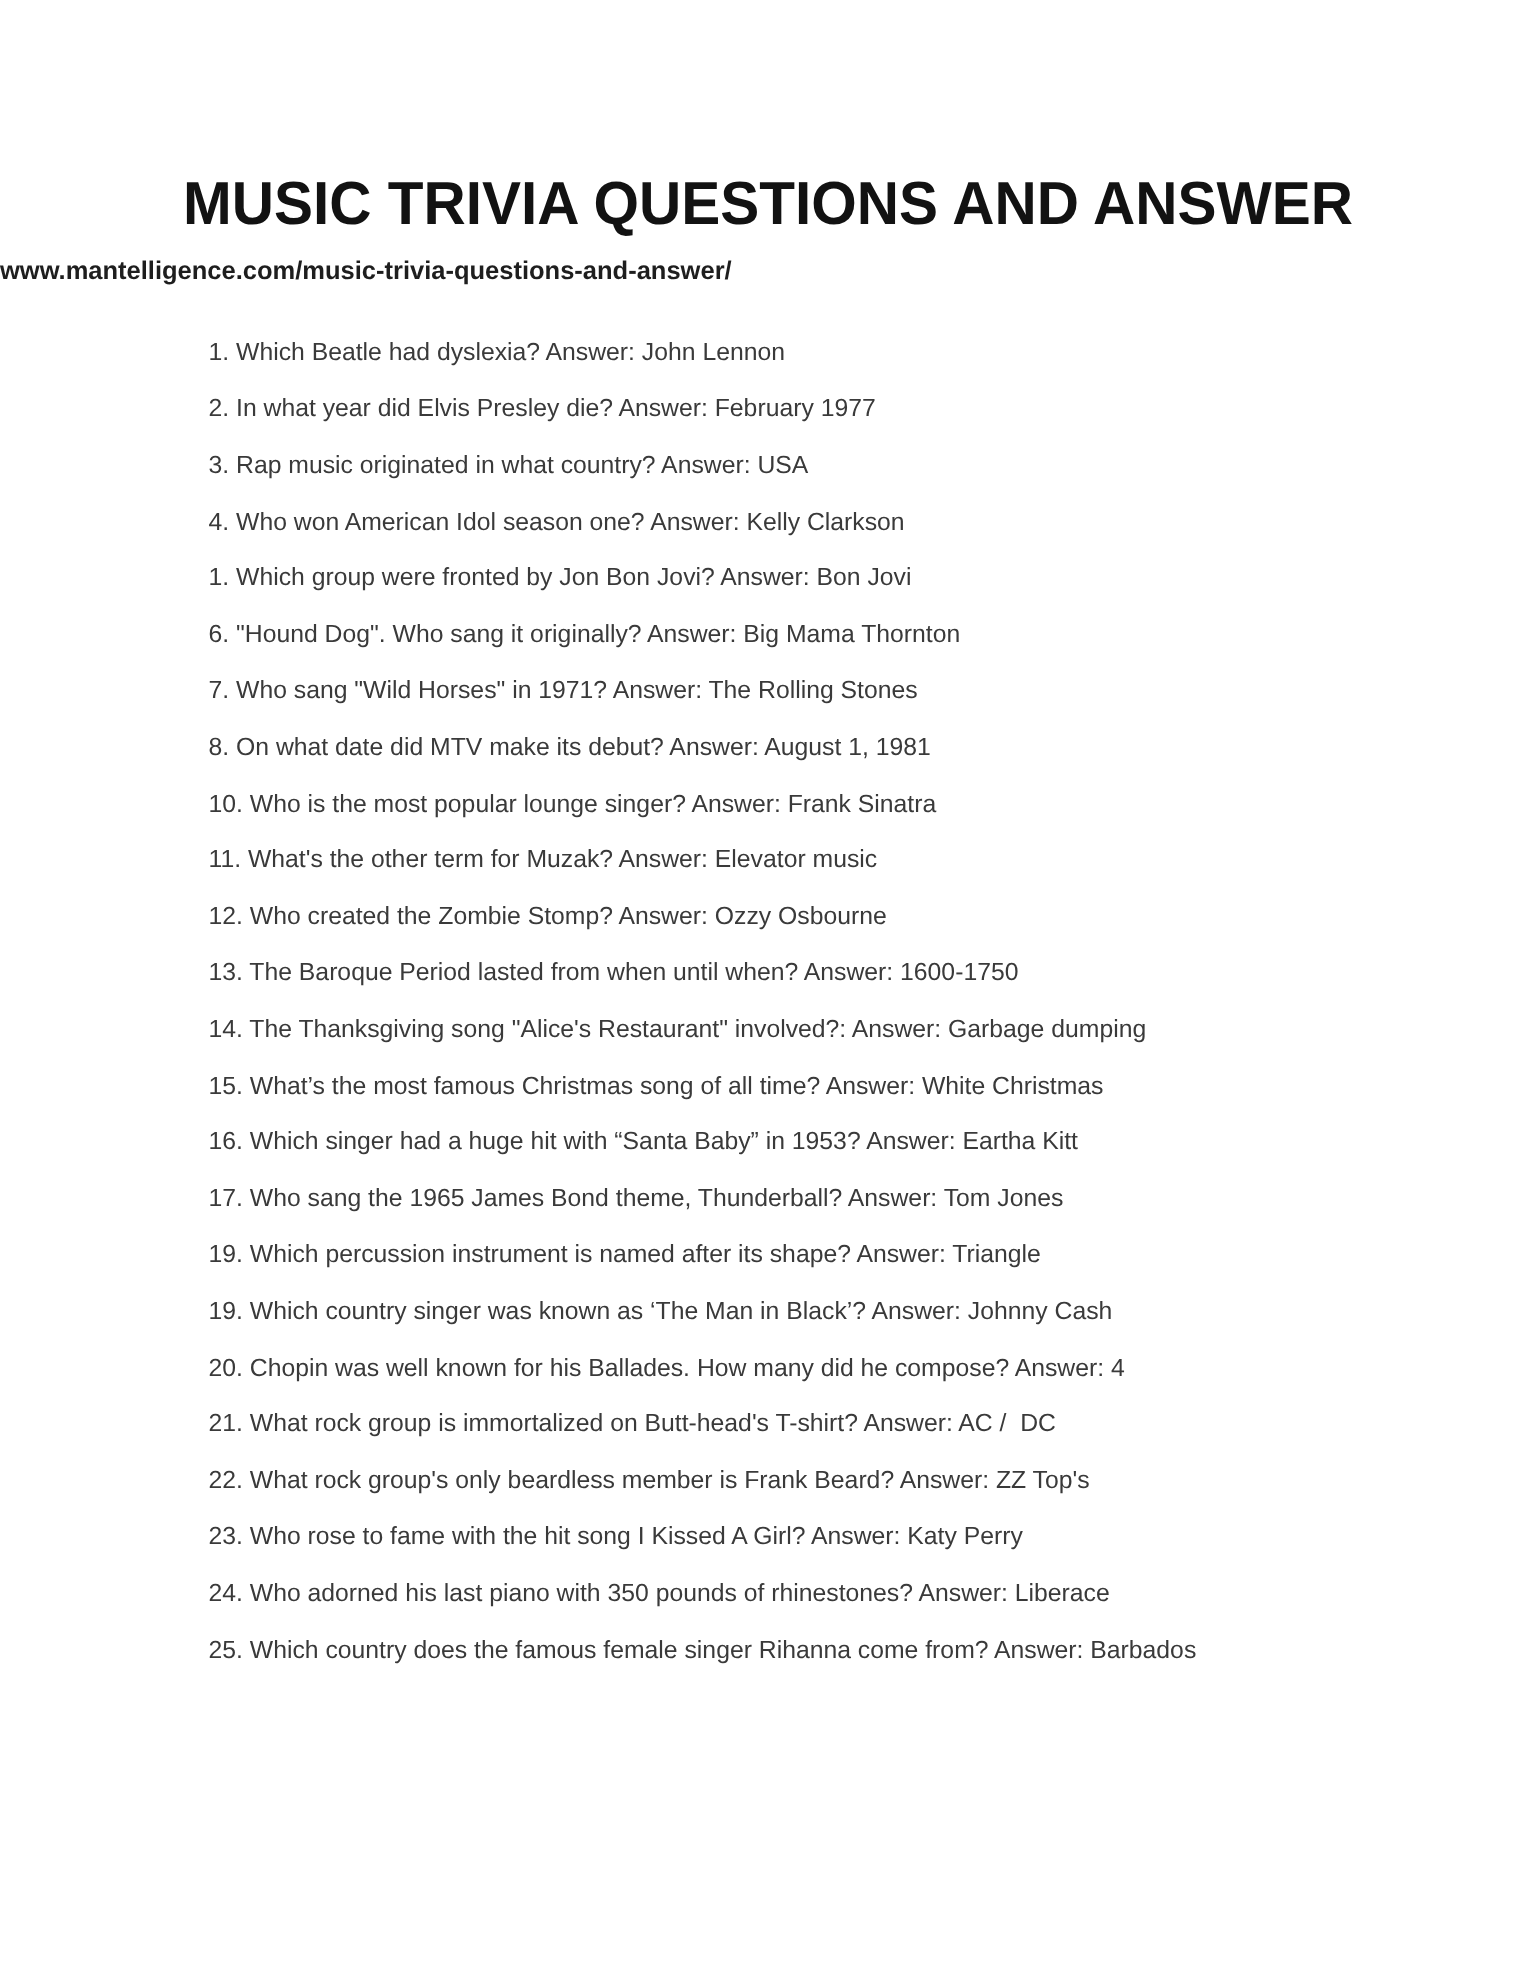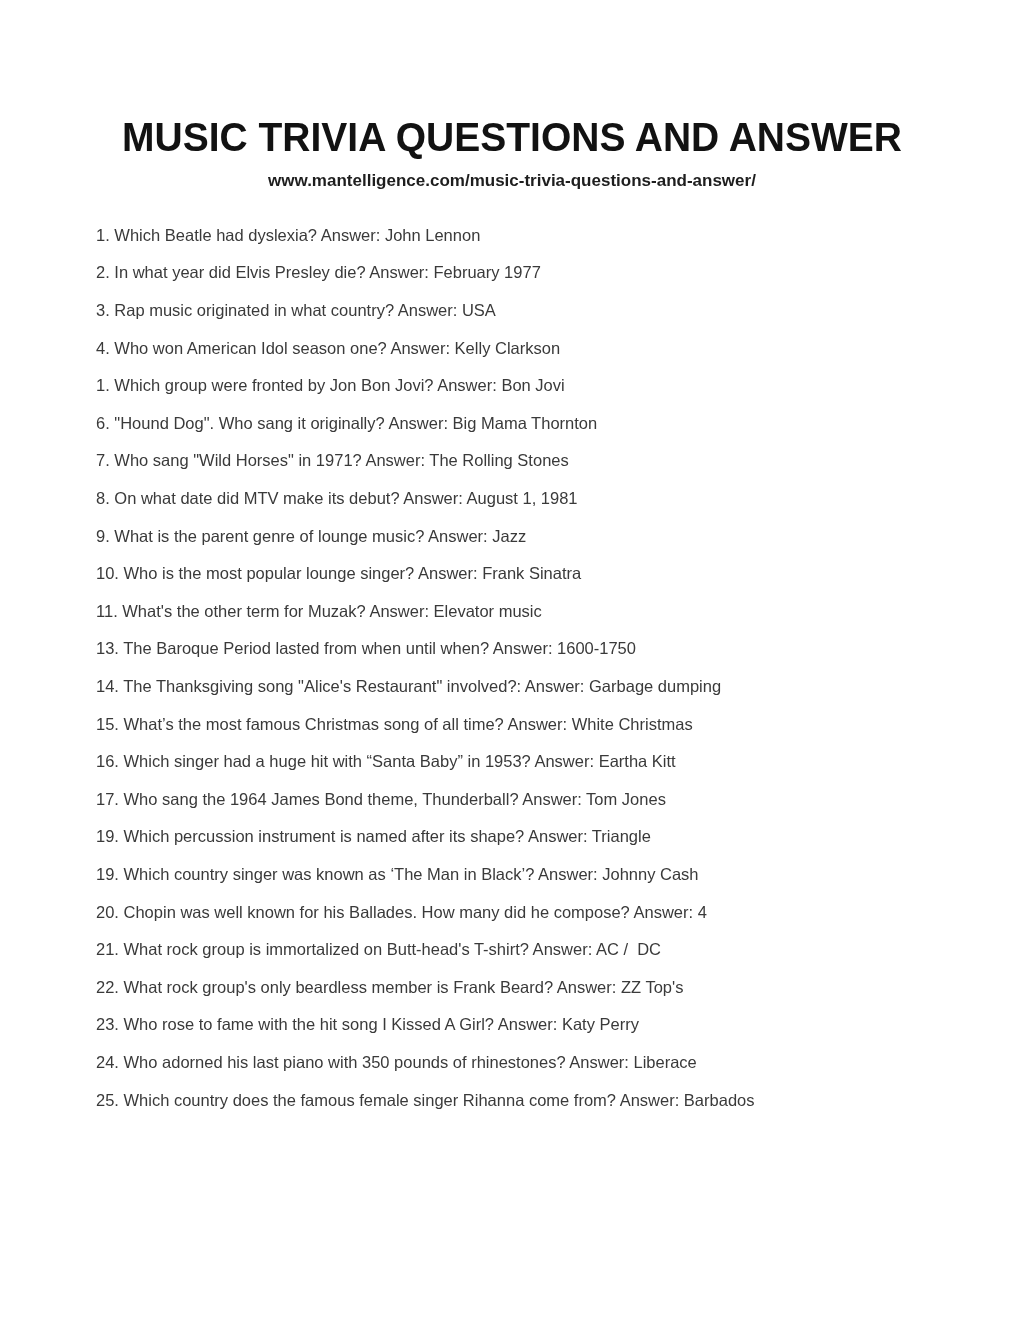--- a/index.html
+++ b/index.html
@@ -21,30 +21,31 @@
     text-align: center;
     font-size: 39px;
     font-weight: 700;
     letter-spacing: 0px;
     color: #121212;
     line-height: 1.1;
     transform: scaleY(1.04);
   }
   .doc-url {
     margin-top: 12px;
-    text-align: center;
+    text-align: left;
     font-size: 17px;
     font-weight: 700;
     color: #1e1e1e;
   }
   .questions {
     list-style: none;
     margin-top: 26px;
     padding-left: 96px;
     padding-right: 100px;
+    margin-left: 43px;
   }
   .questions li {
     font-size: 16.5px;
     line-height: 37.6px;
     color: #3a3a3a;
     white-space: pre-wrap;
   }
 </style>
 </head>
 <body>
@@ -54,28 +55,28 @@
   <div class="doc-url">www.mantelligence.com/music-trivia-questions-and-answer/</div>
   <ol class="questions">
     <li>1. Which Beatle had dyslexia? Answer: John Lennon</li>
     <li>2. In what year did Elvis Presley die? Answer: February 1977</li>
     <li>3. Rap music originated in what country? Answer: USA</li>
     <li>4. Who won American Idol season one? Answer: Kelly Clarkson</li>
     <li>1. Which group were fronted by Jon Bon Jovi? Answer: Bon Jovi</li>
     <li>6. "Hound Dog". Who sang it originally? Answer: Big Mama Thornton</li>
     <li>7. Who sang "Wild Horses" in 1971? Answer: The Rolling Stones</li>
     <li>8. On what date did MTV make its debut? Answer: August 1, 1981</li>
-    <li>9. What is the parent genre of lounge music? Answer: Jazz</li>
     <li>10. Who is the most popular lounge singer? Answer: Frank Sinatra</li>
     <li>11. What's the other term for Muzak? Answer: Elevator music</li>
+    <li>12. Who created the Zombie Stomp? Answer: Ozzy Osbourne</li>
     <li>13. The Baroque Period lasted from when until when? Answer: 1600-1750</li>
     <li>14. The Thanksgiving song "Alice's Restaurant" involved?: Answer: Garbage dumping</li>
     <li>15. What’s the most famous Christmas song of all time? Answer: White Christmas</li>
     <li>16. Which singer had a huge hit with “Santa Baby” in 1953? Answer: Eartha Kitt</li>
-    <li>17. Who sang the 1964 James Bond theme, Thunderball? Answer: Tom Jones</li>
+    <li>17. Who sang the 1965 James Bond theme, Thunderball? Answer: Tom Jones</li>
     <li>19. Which percussion instrument is named after its shape? Answer: Triangle</li>
     <li>19. Which country singer was known as ‘The Man in Black’? Answer: Johnny Cash</li>
     <li>20. Chopin was well known for his Ballades. How many did he compose? Answer: 4</li>
     <li>21. What rock group is immortalized on Butt-head's T-shirt? Answer: AC /  DC</li>
     <li>22. What rock group's only beardless member is Frank Beard? Answer: ZZ Top's</li>
     <li>23. Who rose to fame with the hit song I Kissed A Girl? Answer: Katy Perry</li>
     <li>24. Who adorned his last piano with 350 pounds of rhinestones? Answer: Liberace</li>
     <li>25. Which country does the famous female singer Rihanna come from? Answer: Barbados</li>
   </ol>
 </div>

